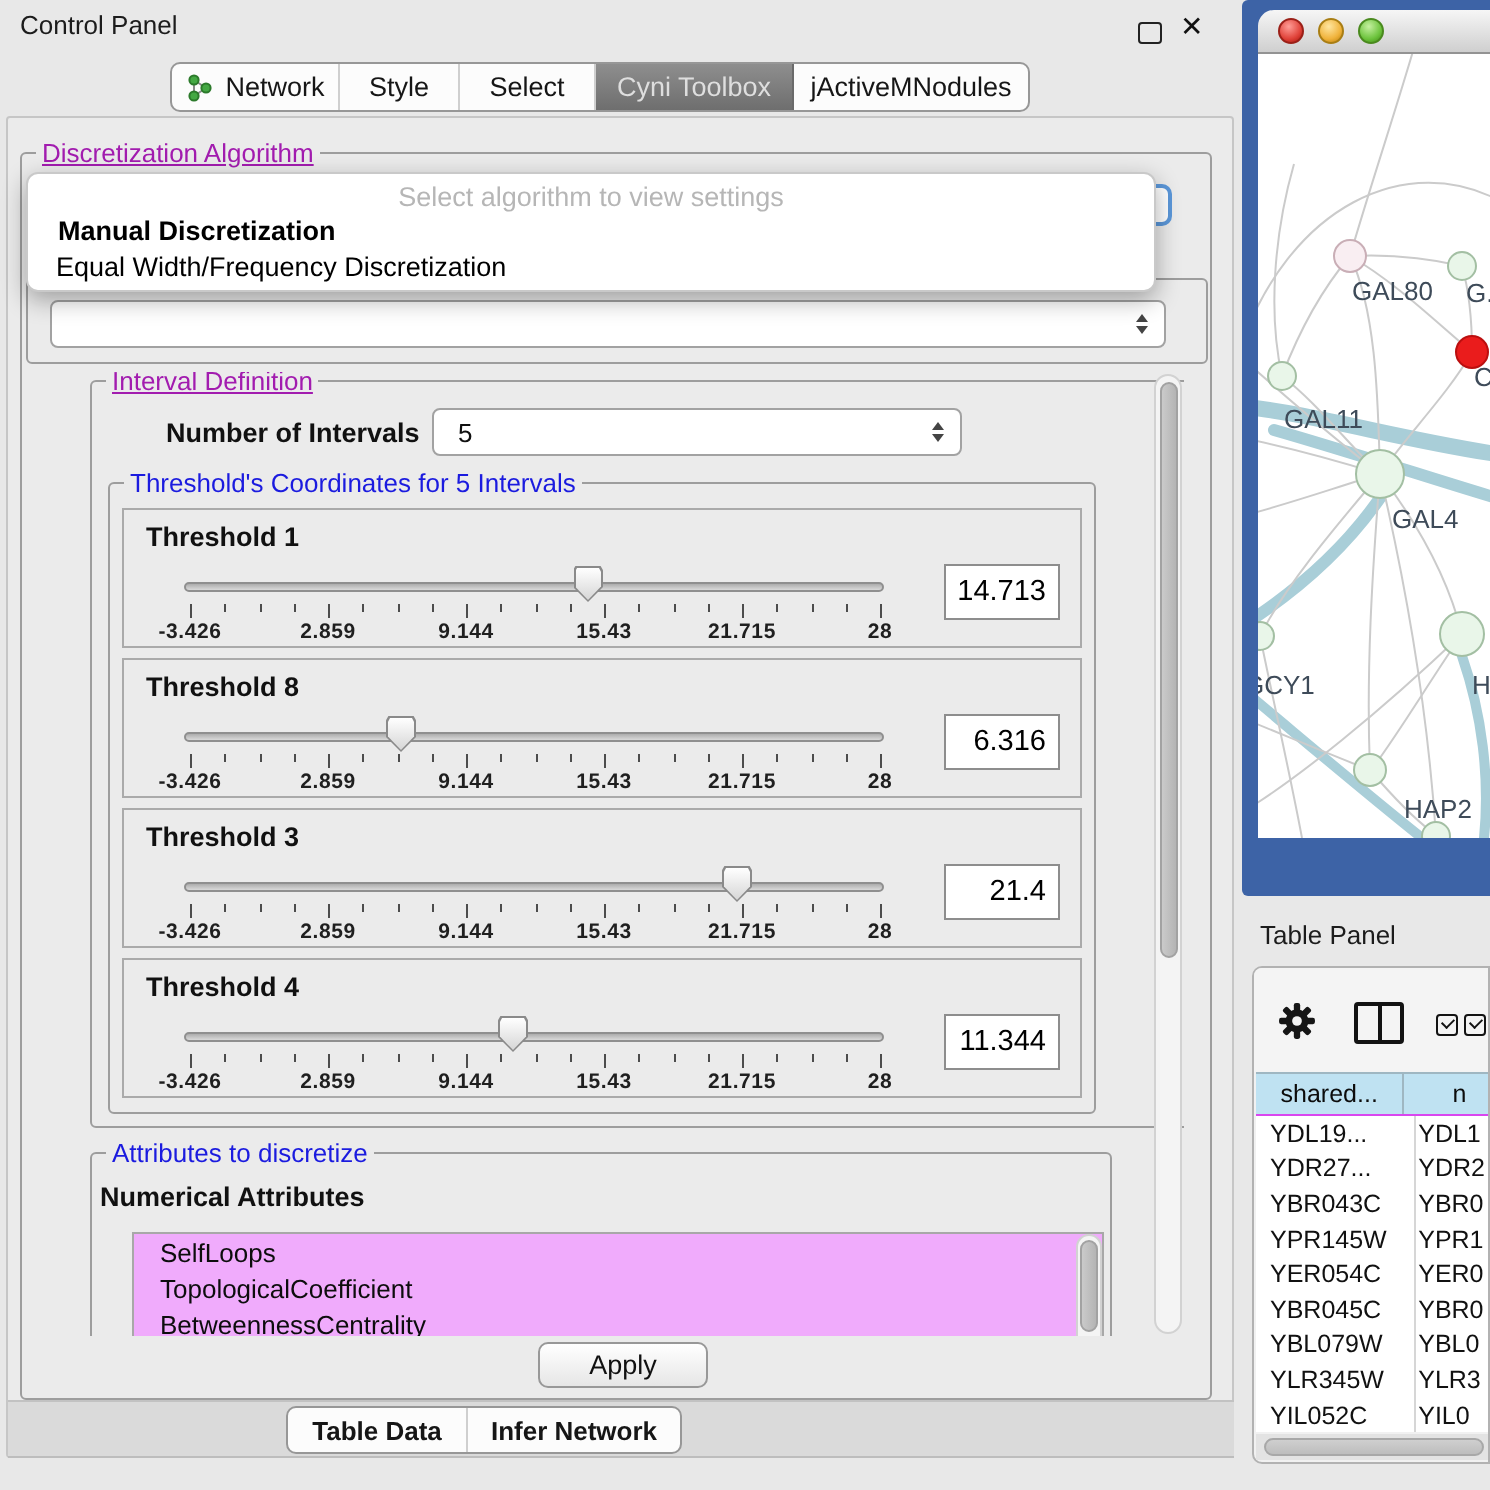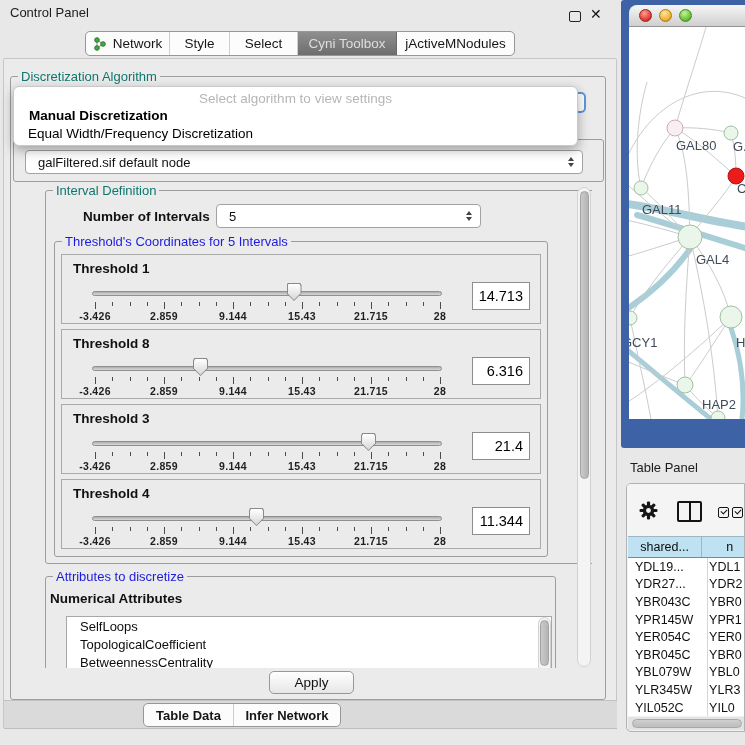--- a/index.html
+++ b/index.html
@@ -18,21 +18,21 @@
   .tab:last-child{border-right:none;}
   .tab.sel{background:linear-gradient(#8e8e8e,#6e6e6e);color:#dedede;border-right-color:#6a6a6a;}
   #toptabs{left:85px;top:31px;}
   #bottombar{left:4px;top:700px;width:613px;height:29px;background:#dadada;border-top:1px solid #c2c2c2;border-bottom:1px solid #bdbdbd;}
   #bottomtabs{left:143px;top:703px;height:24px;}
   #bottomtabs .tab{font-weight:bold;font-size:13px;}
   .netic{display:inline-flex;margin-right:2px;}
   
   .groupbox{position:absolute;border:1px solid #9d9d9d;border-radius:3px;}
   .gb-title{position:absolute;top:-8px;left:7px;background:#ebebeb;padding:0 3px;font-size:13px;white-space:nowrap;}
-  .t-green{color:#0f766e;}
+  .t-green{color:#a21caf;text-decoration:underline;}
   .t-blue{color:#1b1bdf;}
   .t-dark{color:#222;}
   
   .combo{position:absolute;background:#fff;border:1px solid #a2a2a2;border-radius:4px;font-size:13px;display:flex;align-items:center;padding:0 26px 0 12px;color:#101010;}
   .stepper{position:absolute;right:8px;top:50%;transform:translateY(-50%);display:flex;flex-direction:column;gap:2px;}
   .tri-up{width:0;height:0;border-left:3.5px solid transparent;border-right:3.5px solid transparent;border-bottom:4.5px solid #444;}
   .tri-down{width:0;height:0;border-left:3.5px solid transparent;border-right:3.5px solid transparent;border-top:4.5px solid #444;}
   
   #popup{left:13px;top:86px;width:565px;height:60px;background:#fff;border:1px solid #c9c9c9;border-radius:6px;box-shadow:0 4px 12px rgba(0,0,0,.32);z-index:50;}
   #popup .ph{position:absolute;left:0;right:0;top:4px;text-align:center;font-size:13.5px;color:#b6b6b6;}
@@ -48,21 +48,21 @@
   .thr-title{position:absolute;left:11px;top:6px;font-size:13.5px;font-weight:bold;color:#111;}
   .sl-track{position:absolute;left:30px;top:36px;width:350px;height:5px;border:1px solid #8f8f8f;border-radius:3px;background:linear-gradient(#adadad,#d9d9d9);}
   .sl-thumb{position:absolute;top:28px;width:15px;height:18px;background:#8a8a8a;clip-path:polygon(8% 0,92% 0,100% 12%,100% 58%,50% 100%,0 58%,0 12%);}
   .sl-thumb i{position:absolute;left:1px;top:1px;width:13px;height:16px;display:block;background:linear-gradient(#ffffff,#d6d6d6);clip-path:polygon(8% 0,92% 0,100% 12%,100% 58%,50% 100%,0 58%,0 12%);}
   .tick{position:absolute;width:1px;background:#4c4c4c;}
   .tick.maj{top:47px;height:7px;}
   .tick.min{top:47px;height:4px;}
   .sl-lab{position:absolute;top:55px;transform:translateX(-50%);font-size:10.5px;font-weight:bold;color:#1f1f1f;letter-spacing:.3px;}
   .thr-val{position:absolute;left:410px;top:27px;width:58px;height:28px;background:#fff;border:1px solid #8d8d8d;font-size:14.5px;text-align:right;line-height:26px;padding-right:6px;color:#000;}
   
-  #attrlist{position:absolute;left:20px;top:39px;width:486px;height:80px;background:#ffffff;border:1px solid #a8a8a8;font-size:13px;}
+  #attrlist{position:absolute;left:20px;top:39px;width:486px;height:80px;background:#f0abfc;border:1px solid #a8a8a8;font-size:13px;}
   .attr-item{padding:1.5px 0 1.5px 13px;color:#0d0d0d;}
   
   #applybtn{left:269px;top:671px;width:85px;height:23px;background:linear-gradient(#ffffff,#e6e6e6);border:1px solid #989898;border-radius:5px;font-size:13.5px;text-align:center;line-height:21px;color:#111;}
   
   #netframe{left:621px;top:0;width:124px;height:448px;background:#3d63a6;border-radius:3px 0 0 3px;}
   #nettitle{left:629px;top:5px;width:116px;height:22px;background:linear-gradient(#f6f6f6,#cfcfcf);border-radius:8px 0 0 0;border-bottom:1px solid #939393;}
   .light{position:absolute;top:4px;width:13px;height:13px;border-radius:50%;}
   .l-red{left:10px;background:radial-gradient(circle at 40% 30%,#ff9d97,#e0433a 60%,#a31208);border:1px solid #9b2018;}
   .l-yellow{left:30px;background:radial-gradient(circle at 40% 30%,#ffe6a0,#f0b33c 60%,#b97b06);border:1px solid #a97e14;}
   .l-green{left:50px;background:radial-gradient(circle at 40% 30%,#c5f0a0,#6ec43e 60%,#3d8a10);border:1px solid #4a8a1e;}
@@ -143,21 +143,20 @@
 <div class="abs" id="popup">
   <div class="ph">Select algorithm to view settings</div>
   <div class="op1">Manual Discretization</div>
   <div class="op2">Equal Width/Frequency Discretization</div>
 </div>
 
 <div class="groupbox" style="left:13px;top:139px;width:591px;height:43px;">
   <span class="gb-title t-dark">Table Data</span>
 </div>
 <div class="combo" style="left:25px;top:150px;width:558px;height:24px;">
-  <span>galFiltered.sif default node</span>
   <span class="stepper">
       <i class="tri-up"></i>
       <i class="tri-down"></i>
     </span>
 </div>
 
 <div class="abs" id="viewport">
 
   <div class="groupbox" style="left:31px;top:4px;width:569px;height:374px;">
     <span class="gb-title t-green">Interval Definition</span>

